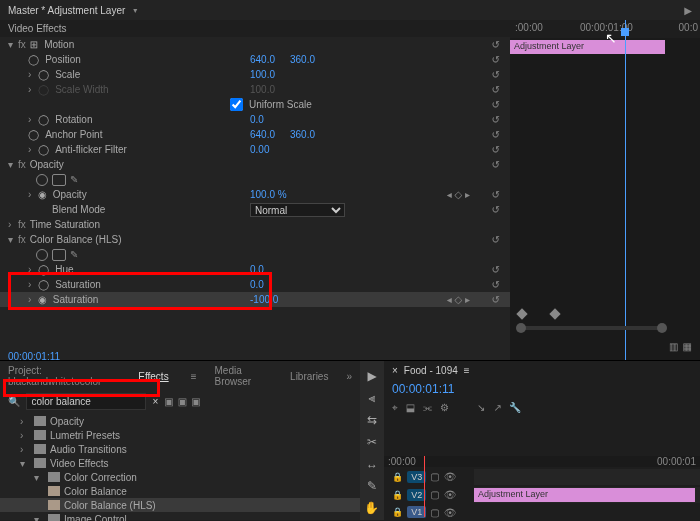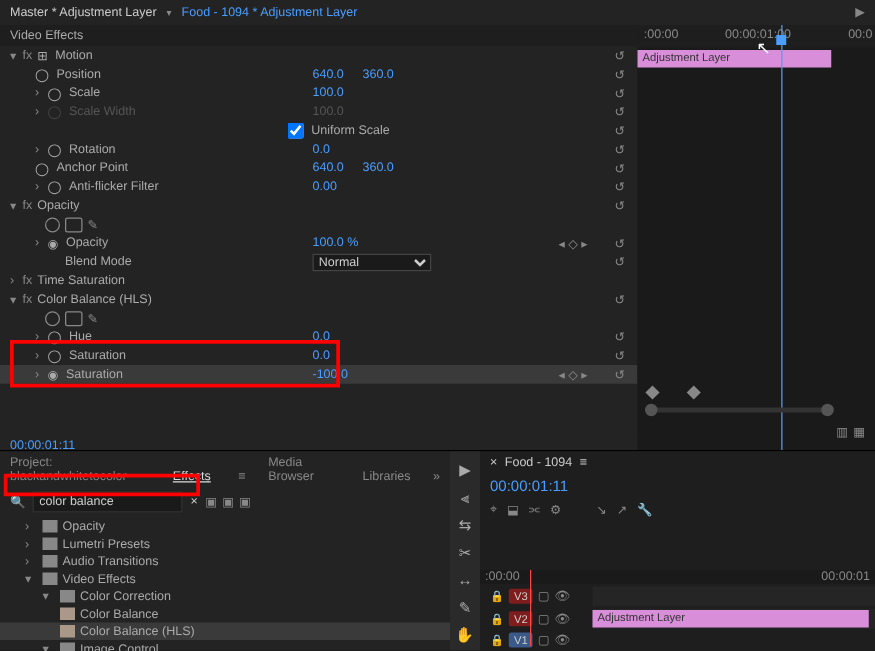--- a/index.html
+++ b/index.html
@@ -43,21 +43,21 @@
 .kf-diamonds{position:absolute;top:290px;left:8px;display:flex;gap:25px}
 .diamond{width:8px;height:8px;background:#888;transform:rotate(45deg)}
 .scroll-line{position:absolute;bottom:30px;left:8px;right:35px;height:4px;background:#333;border-radius:2px}
 .scroll-line::before,.scroll-line::after{content:'';position:absolute;width:10px;height:10px;background:#555;border-radius:50%;top:-3px}
 .scroll-line::before{left:-2px}
 .scroll-line::after{right:-2px}
 .bottom-icons{position:absolute;bottom:8px;right:8px;display:flex;gap:4px;color:#888}
 
 .bottom-area{display:flex;height:160px;border-top:1px solid #000}
 .project-panel{width:360px;background:#232323}
-.panel-tabs{display:flex;gap:18px;padding:4px 8px;align-items:flex-end}
+.panel-tabs{display:flex;gap:18px;padding:4px 8px;align-items:center}
 .panel-tabs .tab{color:#888}
 .panel-tabs .tab.active{color:#ddd;text-decoration:underline}
 .panel-tabs .menu{margin-left:4px;color:#888}
 .panel-tabs .more{margin-left:auto;color:#888}
 .search-row{display:flex;align-items:center;padding:2px 8px;gap:6px}
 .search-input{background:#1a1a1a;border:1px solid #333;color:#ccc;padding:2px 4px;width:120px;font-size:10px}
 .search-x{color:#ccc;cursor:pointer}
 .folder-icons{display:flex;gap:4px;color:#888}
 .red-box2{position:absolute;border:3px solid red;left:3px;top:379px;width:157px;height:18px;pointer-events:none}
 .tree{padding:2px 0}
@@ -74,35 +74,34 @@
 
 .program-panel{flex:1;background:#1e1e1e;display:flex;flex-direction:column}
 .prog-header{display:flex;padding:4px 8px;color:#ccc}
 .prog-time{color:#4a9eff;font-size:12px;padding:2px 8px}
 .prog-controls{display:flex;gap:8px;padding:4px 8px;color:#888}
 .prog-ruler{height:12px;background:#1a1a1a;margin-top:38px;position:relative;color:#888;font-size:9px}
 .prog-ruler .ph{position:absolute;left:40px;top:0;bottom:-50px;width:1px;background:#f44}
 .track-row{display:flex;align-items:center;height:17px;margin-top:2px}
 .track-head{width:90px;display:flex;align-items:center;gap:4px;padding-left:8px;color:#888}
 .track-head .lock{font-size:9px}
-.track-label{background:#7f1d1d;padding:1px 4px;border-radius:2px;color:#ccc;font-size:9px}
+.track-label{background:#0c4a6e;padding:1px 4px;border-radius:2px;color:#ccc;font-size:9px}
 .track-label.v1{background:#3a5a8a}
 .track-eye{color:#888}
 .track-body{flex:1;height:16px;background:#252525;position:relative}
 .clip{position:absolute;height:14px;top:1px;font-size:9px;padding:1px 4px;color:#333}
 .clip.adj{background:#d98ed9;left:0;right:5px}
 .clip.food{background:#c9b98a;left:0;right:5px}
 </style>
 </head>
 <body>
 
 <div class="top-tabs">
   <span class="tab-master">Master * Adjustment Layer</span>
   <span class="tab-arrow">▾</span>
-  <span class="tab-food">Food - 1094 * Adjustment Layer</span>
   <span class="play-icon">▶</span>
 </div>
 
 <div class="main-area">
   <div class="effect-panel">
     <div class="panel-header">
       <span>Video Effects</span>
 
     </div>
 

